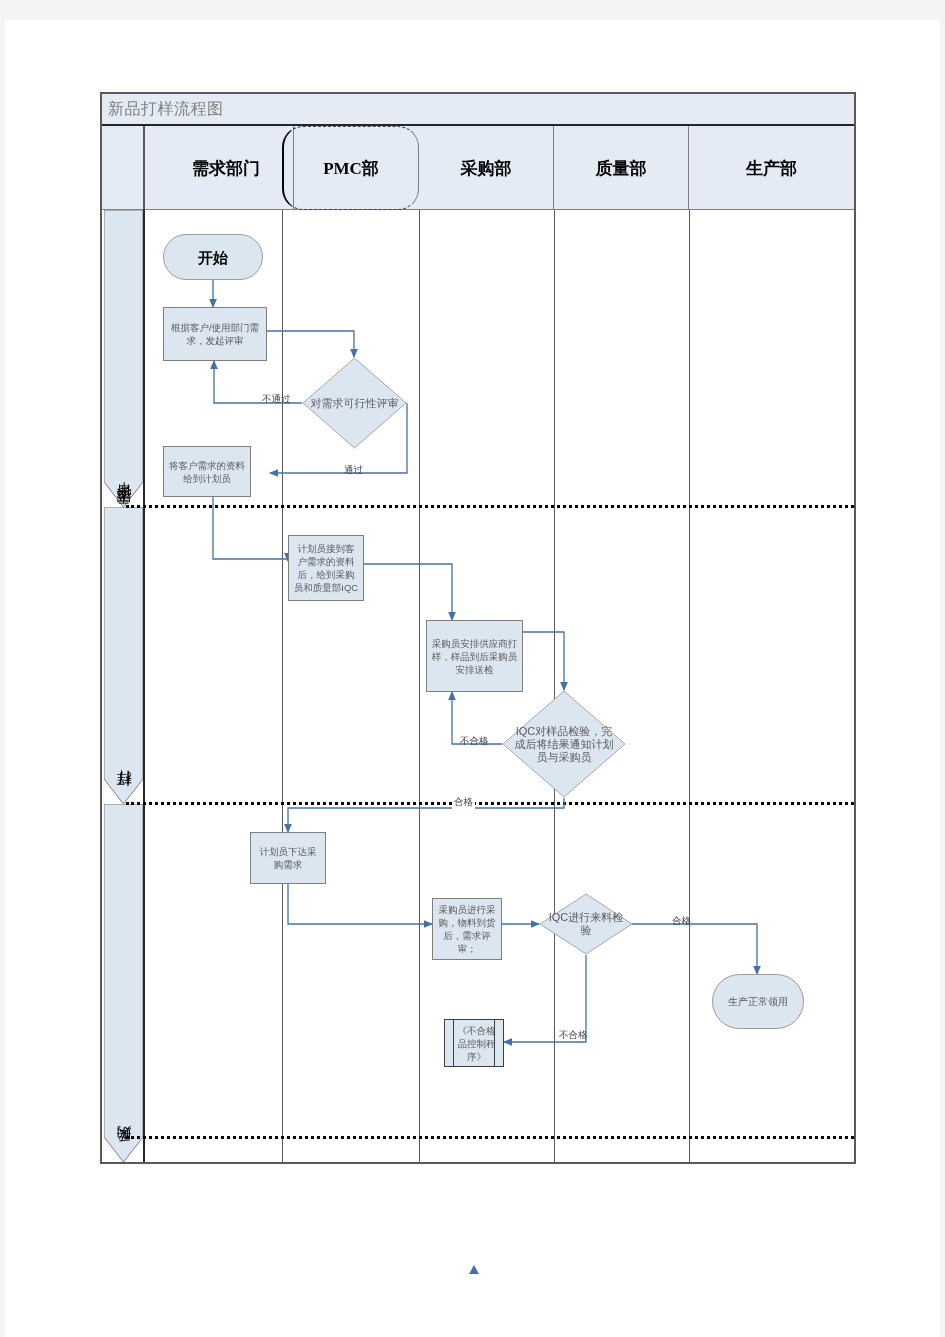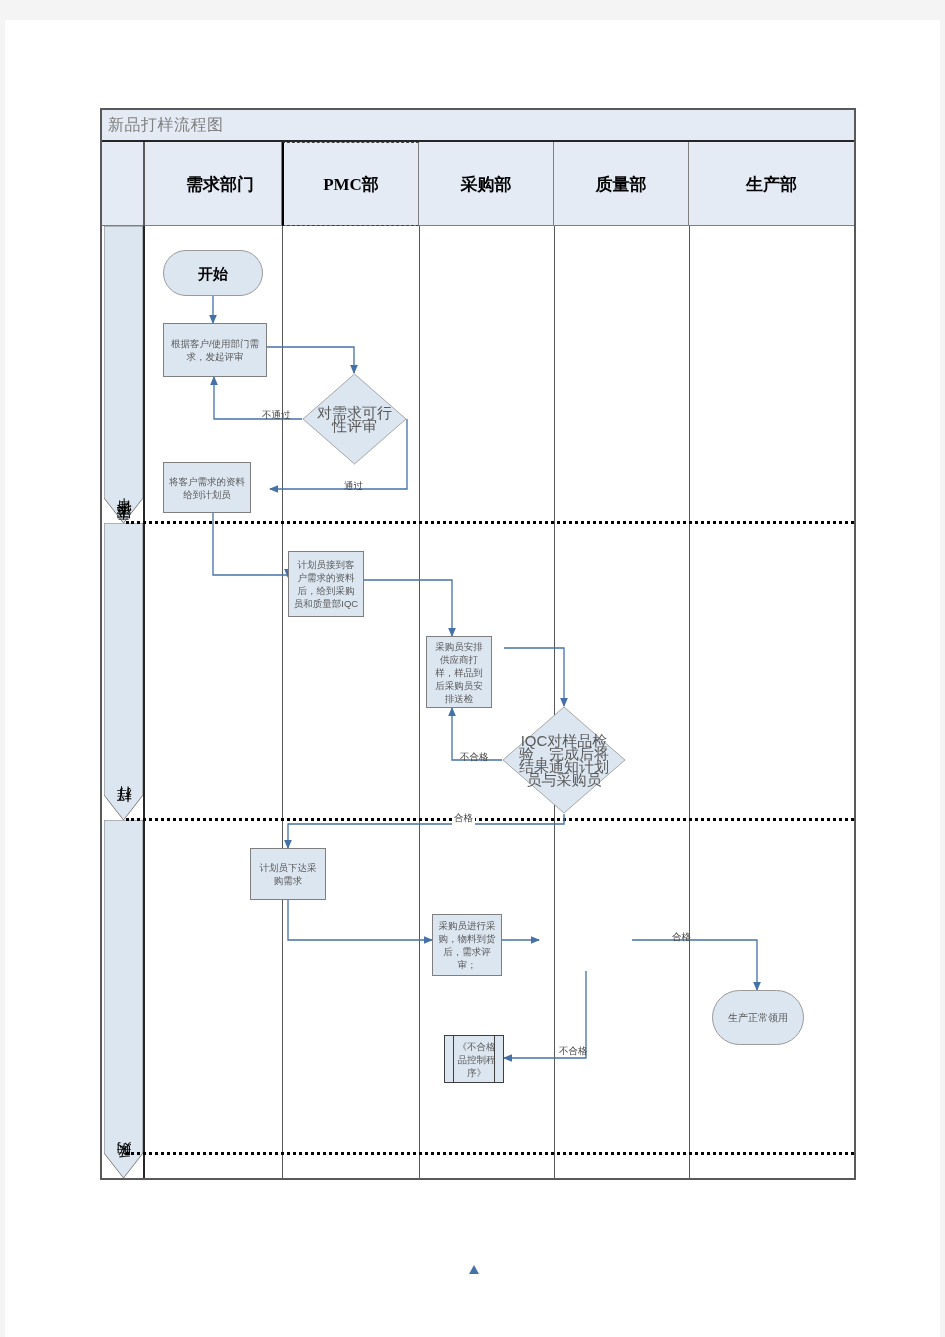--- a/index.html
+++ b/index.html
@@ -9,21 +9,21 @@
     font-family:"Liberation Sans","DejaVu Sans",sans-serif;
     overflow:hidden;
   }
   #page{
     position:absolute;left:5px;top:20px;
     width:935px;height:1317px;
     background:#ffffff;
   }
   
   #table{
-    position:absolute;left:95px;top:88px;
+    position:absolute;left:95px;top:72px;
     width:756px;height:1072px;
     border:2px solid #595959;
     box-sizing:border-box;
     background:#ffffff;
   }
   #title-row{
     position:absolute;left:0;top:0;width:100%;height:32px;
     background:#e4ebf5;
     border-bottom:2px solid #262626;
     box-sizing:border-box;
@@ -46,20 +46,21 @@
     font-family:"Liberation Serif","DejaVu Serif",serif;
     font-weight:bold;font-size:17px;color:#000;
     border-right:1px solid #808080;
     box-sizing:border-box;
   }
   .hcell.sel{
     border-left:2px solid #000;
     border-top:1px dashed #404040;
     border-bottom:1px dashed #404040;
     border-right:1px solid #808080;
+    border-radius:21px;
   }
   .hcell.narrow{border-right:2px solid #595959;}
   
   .lanesep{
     position:absolute;width:1px;background:#595959;
   }
   .lanesep.thick{width:2px;background:#262626;}
   
   .phase-sep{
     position:absolute;height:0;
@@ -98,21 +99,21 @@
     border-left:1.4px solid #3f3f3f;
   }
   .predef:before{left:8px;}
   .predef:after{right:8px;}
   .diamond-wrap{position:absolute;}
   .diamond-wrap svg{position:absolute;left:0;top:0;}
   .diamond-text{
     position:absolute;left:8%;top:0;width:84%;height:100%;
     display:flex;align-items:center;justify-content:center;
     text-align:center;color:#595959;
-    font-size:15px;line-height:13px;
+    font-size:11px;line-height:13px;
   }
   
   .edge-label{
     position:absolute;font-size:9.5px;color:#404040;
     background:transparent;white-space:nowrap;font-family:Liberation Mono, monospace;
   }
   #wires{position:absolute;left:0;top:0;pointer-events:none;}
   #bottom-mark{
     position:absolute;left:464px;top:1245px;
     width:0;height:0;
@@ -127,21 +128,21 @@
 <div id="page">
 
   <div id="table">
 
     <div id="title-row">
       <div id="title-text">新品打样流程图</div>
     </div>
 
     <div id="header-row">
       <div class="hcell narrow" style="left:0;width:43px;"></div>
-      <div class="hcell" style="left:43px;width:137px;padding-left:14px;">需求部门</div>
+      <div class="hcell" style="left:43px;width:149px;padding-left:14px;">需求部门</div>
       <div class="hcell sel" style="left:180px;width:137px;">PMC部</div>
       <div class="hcell" style="left:317px;width:135px;">采购部</div>
       <div class="hcell" style="left:452px;width:135px;">质量部</div>
       <div class="hcell" style="left:587px;width:165px;border-right:none;">生产部</div>
     </div>
 
     <div class="lanesep thick" style="left:41px;top:116px;height:952px;"></div>
     <div class="lanesep" style="left:180px;top:116px;height:952px;"></div>
     <div class="lanesep" style="left:317px;top:116px;height:952px;"></div>
     <div class="lanesep" style="left:452px;top:116px;height:952px;"></div>
@@ -216,33 +217,39 @@
       <svg width="105" height="92" viewBox="0 0 105 92">
         <polygon points="52.5,1 104,46 52.5,91 1,46" fill="#dce6f1" stroke="#a6a6a6" stroke-width="1"></polygon>
       </svg>
       <div class="diamond-text">对需求可行性评审</div>
     </div>
 
     <div class="shape process" style="left:61px;top:352px;width:88px;height:51px;">将客户需求的资料给到计划员</div>
 
     <div class="shape process" style="left:186px;top:441px;width:76px;height:66px;">计划员接到客户需求的资料后，给到采购员和质量部IQC</div>
 
-    <div class="shape process" style="left:324px;top:526px;width:66px;height:72px;">采购员安排供应商打样，样品到后采购员安排送检</div>
+    <div class="shape process" style="left:324px;top:526px;width:97px;height:72px;">采购员安排供应商打样，样品到后采购员安排送检</div>
 
     <div class="diamond-wrap" style="left:400px;top:596px;width:124px;height:108px;">
       <svg width="124" height="108" viewBox="0 0 124 108">
         <polygon points="62,1 123,54 62,107 1,54" fill="#dce6f1" stroke="#a6a6a6" stroke-width="1"></polygon>
       </svg>
       <div class="diamond-text">IQC对样品检验，完成后将结果通知计划员与采购员</div>
     </div>
 
     <div class="shape process" style="left:148px;top:738px;width:76px;height:52px;">计划员下达采购需求</div>
 
     <div class="shape process" style="left:330px;top:804px;width:70px;height:62px;">采购员进行采购，物料到货后，需求评审；</div>
 
+    <div class="diamond-wrap" style="left:437px;top:799px;width:94px;height:62px;">
+      <svg width="94" height="62" viewBox="0 0 94 62">
+        <polygon points="47,1 93,31 47,61 1,31" fill="#dce6f1" stroke="#a6a6a6" stroke-width="1"></polygon>
+      </svg>
+      <div class="diamond-text">IQC进行来料检验</div>
+    </div>
 
     <div class="shape terminator plain" style="left:610px;top:880px;width:92px;height:55px;">生产正常领用</div>
 
     <div class="shape predef" style="left:342px;top:925px;width:60px;height:48px;padding-left:9px;">《不合格品控制程序》</div>
 
     <div class="edge-label" style="left:160px;top:299px;">不通过</div>
     <div class="edge-label" style="left:242px;top:370px;">通过</div>
     <div class="edge-label" style="left:358px;top:641px;">不合格</div>
     <div class="edge-label" style="left:350px;top:702px;background:#fff;padding:0 2px;">合格</div>
     <div class="edge-label" style="left:570px;top:821px;">合格</div>

